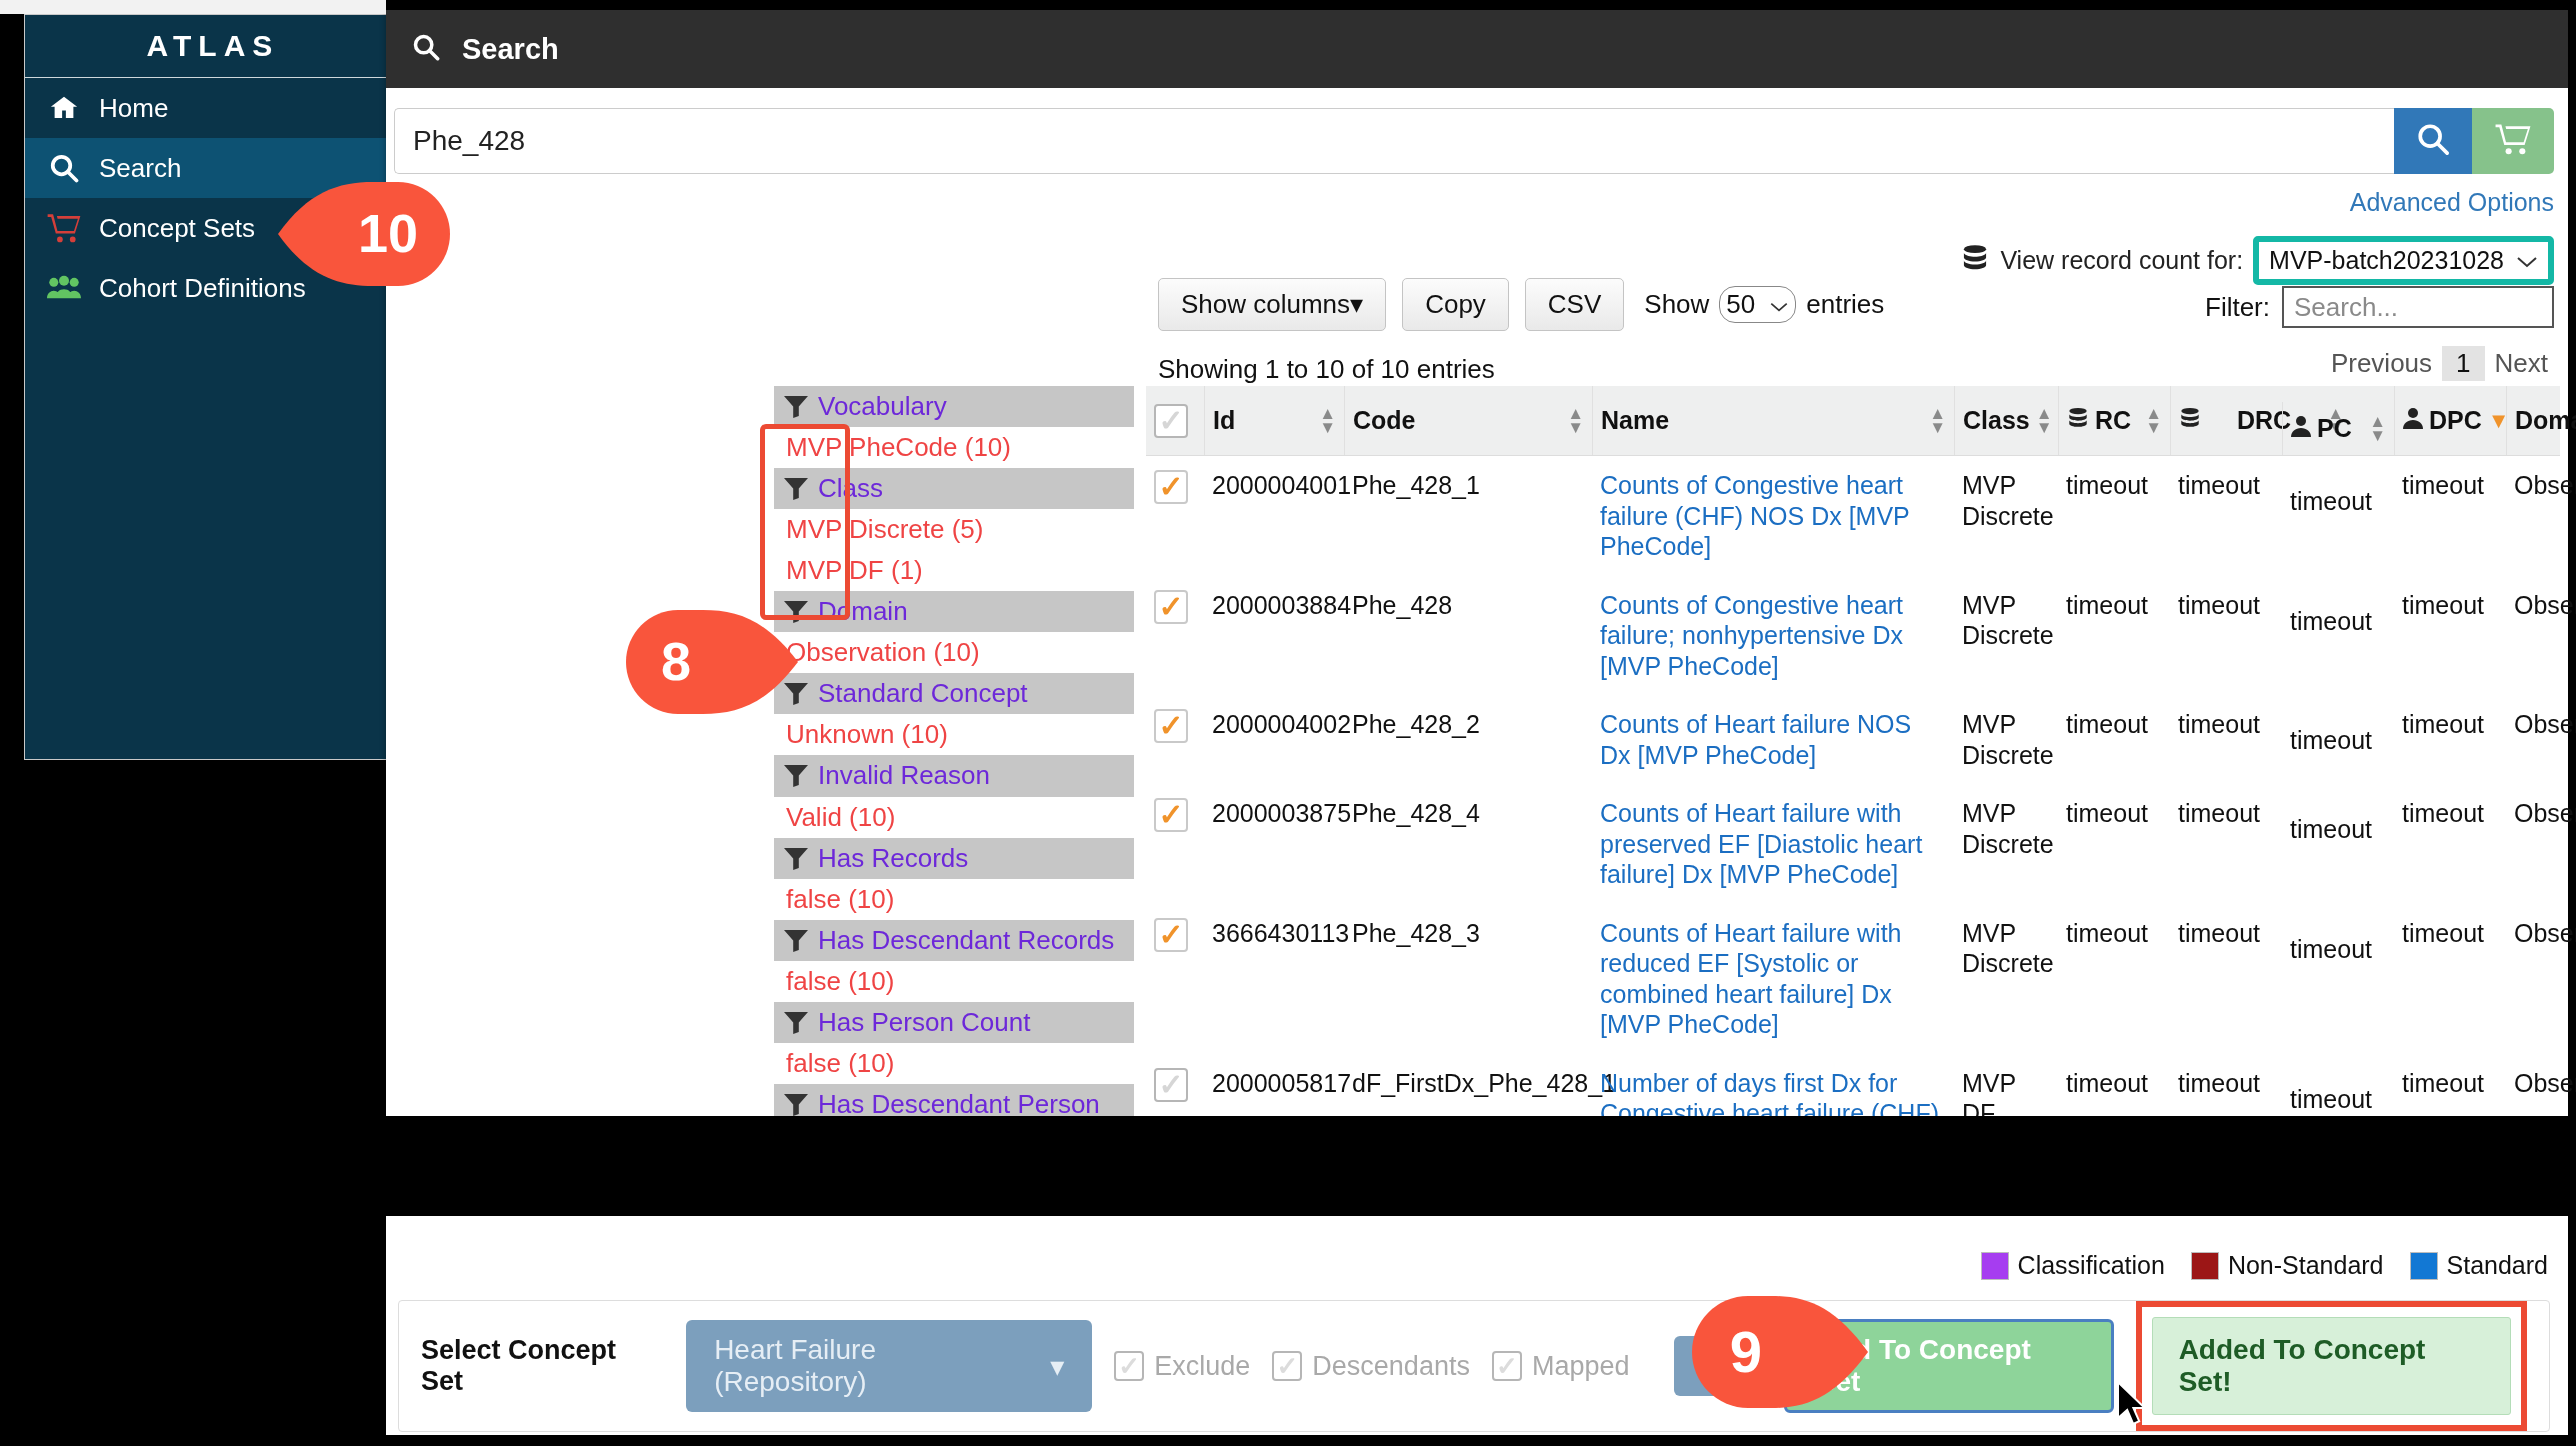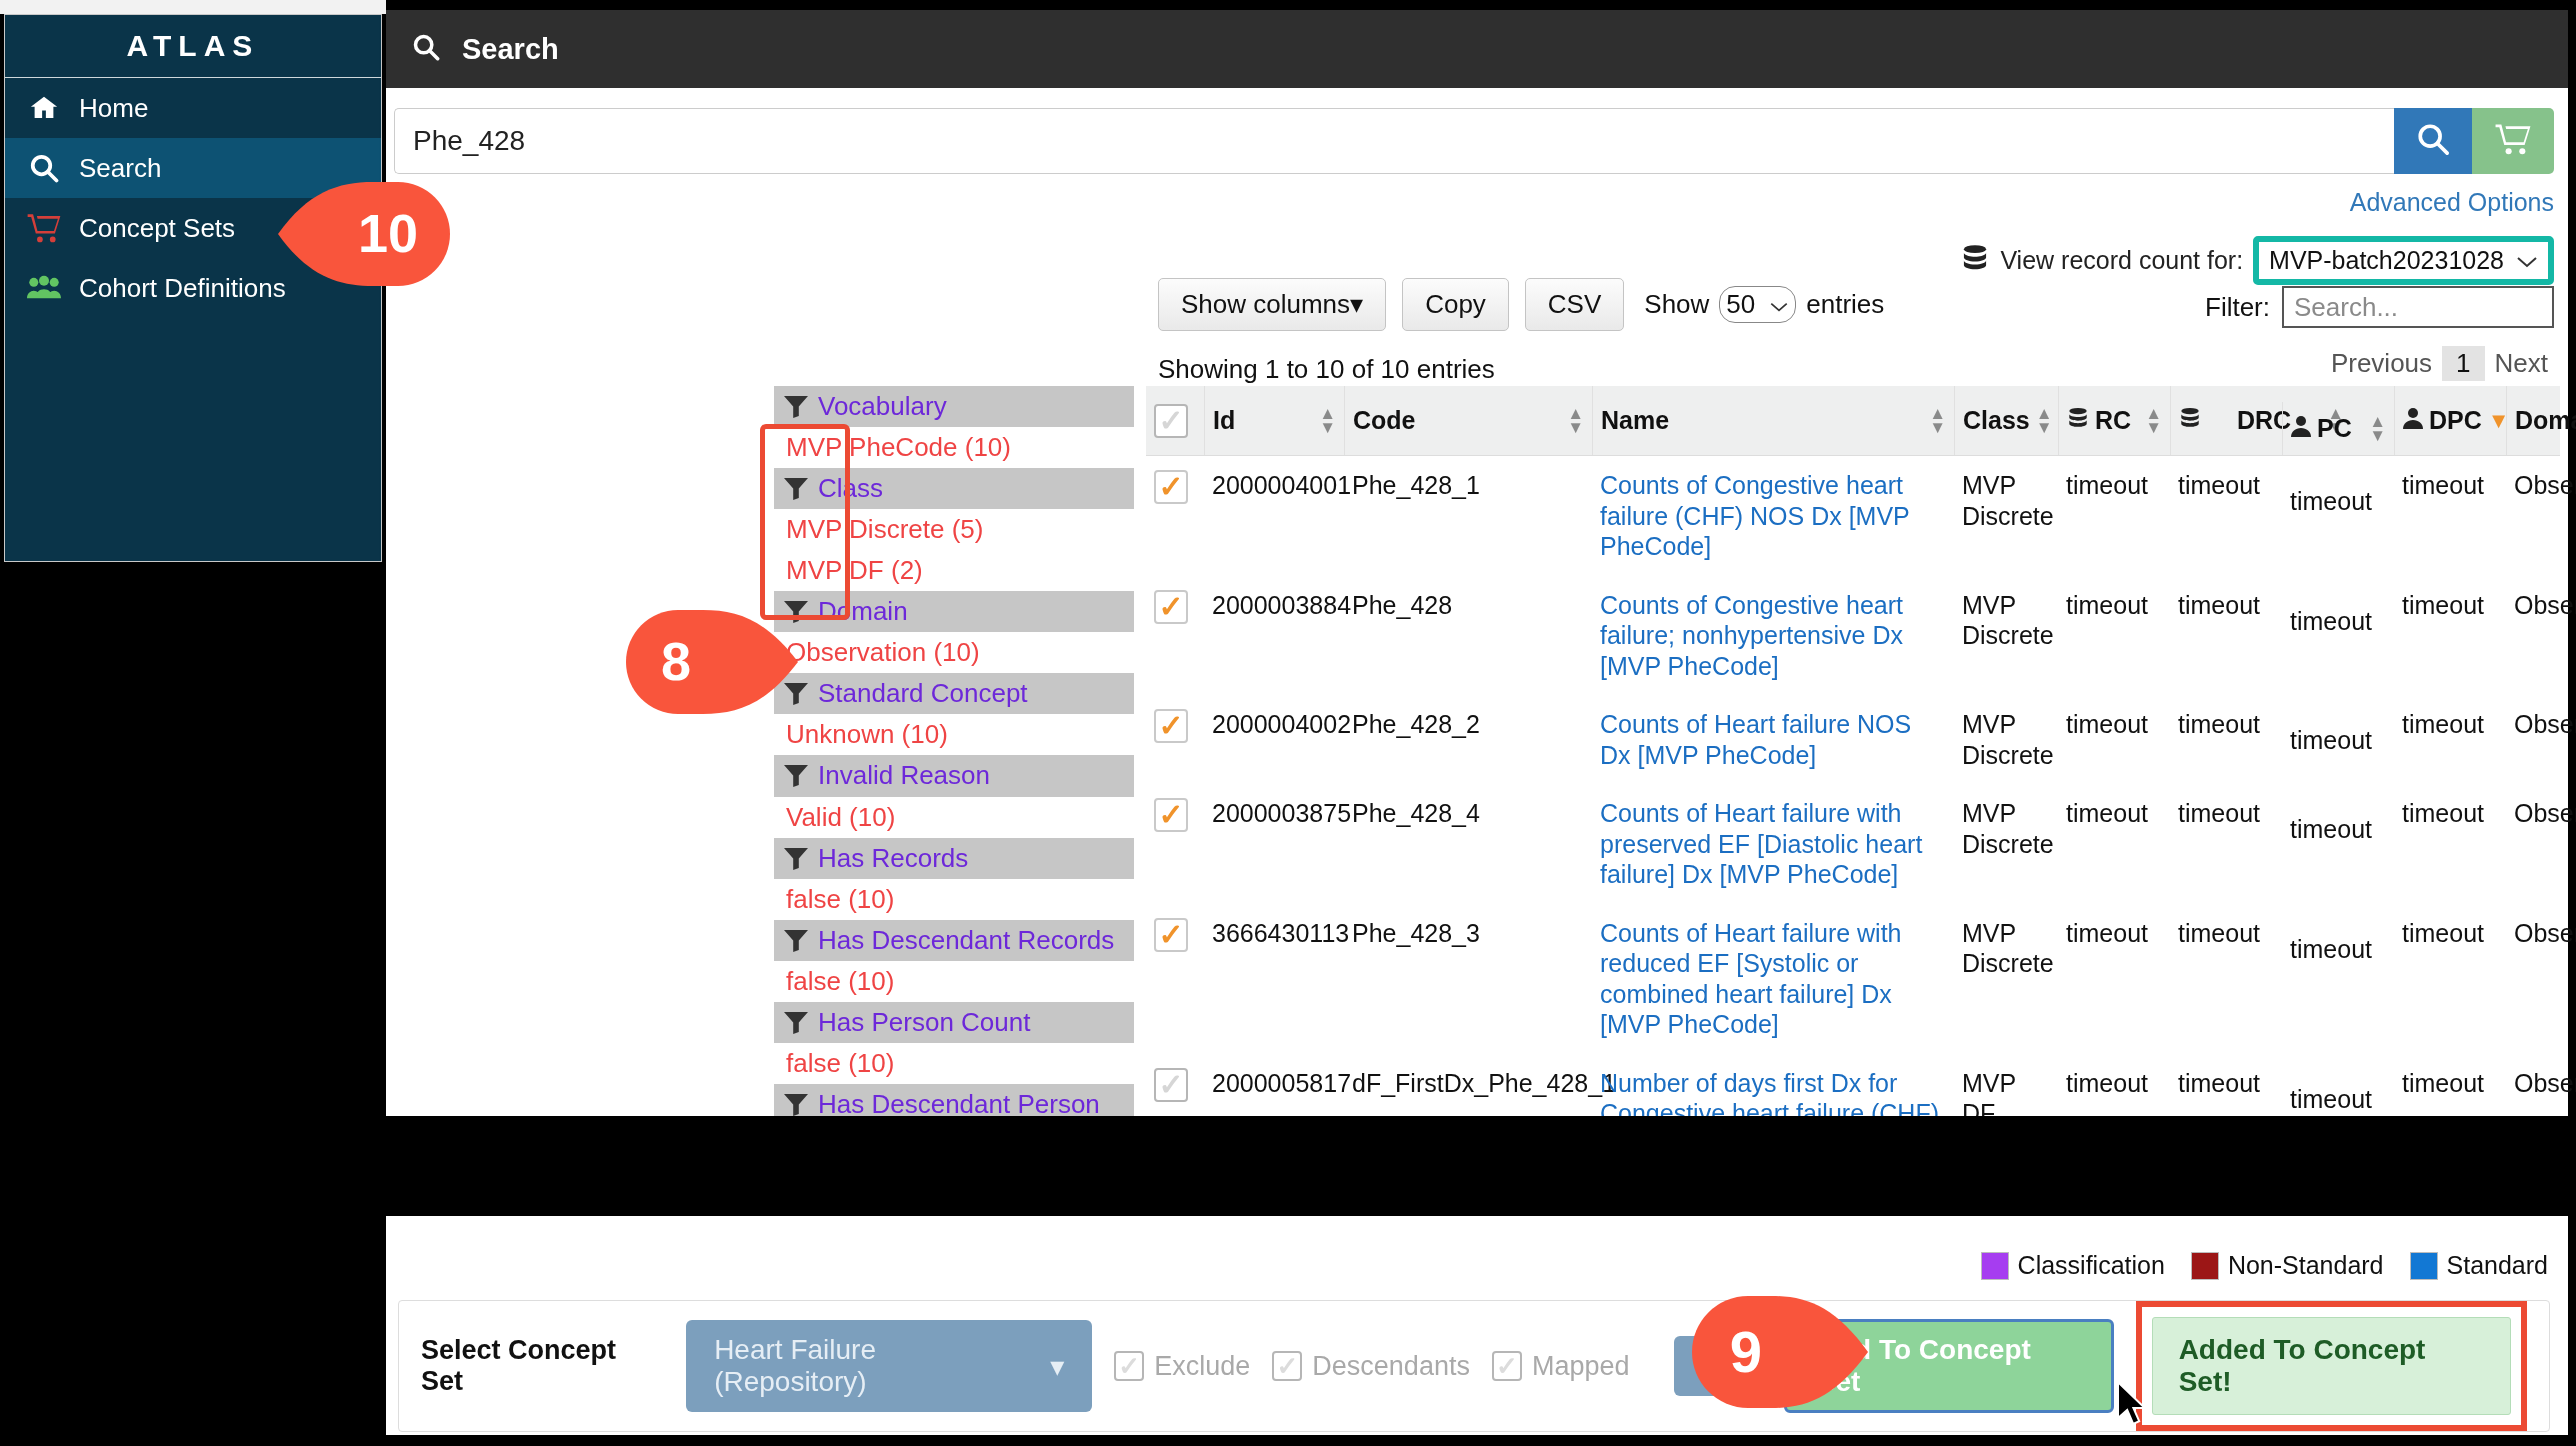--- a/index.html
+++ b/index.html
@@ -3,21 +3,21 @@
 <meta charset="utf-8">
 <style>
   html,body{margin:0;padding:0;background:#000;}
   body{width:2576px;height:1446px;position:relative;overflow:hidden;
        font-family:"Liberation Sans",sans-serif;}
 
   
   #root{position:absolute;inset:0;background:#000;}
 
   
-  .sidebar{position:absolute;left:4px;top:14px;width:378px;height:548px;
+  .sidebar{position:absolute;left:24px;top:14px;width:378px;height:746px;
            background:#0a3449;color:#fff;border:1px solid #c9c9c9;box-sizing:border-box;}
   .sb-brand{height:62px;display:flex;align-items:center;justify-content:center;
             letter-spacing:7px;font-size:30px;font-weight:600;color:#fff;
             border-bottom:1px solid #cfd8dc;background:#0a3449;}
   .sb-item{height:60px;display:flex;align-items:center;gap:18px;padding:0 22px;
            font-size:26px;color:#fff;box-sizing:border-box;}
   .sb-item.active{background:#0d5273;}
   .sb-ico{width:34px;height:34px;display:flex;align-items:center;justify-content:center;flex:0 0 34px;}
   .sb-ico svg{display:block;}
 
@@ -274,21 +274,21 @@
           <span>Vocabulary</span>
         </div>
         <div class="fv">MVP PheCode (10)</div>
         <div class="fh">
           <svg width="24" height="22" viewBox="0 0 24 22" fill="#333">
             <path d="M0 0h24l-9.2 10.4V20l-5.6 2v-11.6z"></path>
           </svg>
           <span>Class</span>
         </div>
         <div class="fv">MVP Discrete (5)</div>
-        <div class="fv">MVP DF (2)</div>
+        <div class="fv">MVP DF (1)</div>
         <div class="fh">
           <svg width="24" height="22" viewBox="0 0 24 22" fill="#333">
             <path d="M0 0h24l-9.2 10.4V20l-5.6 2v-11.6z"></path>
           </svg>
           <span>Domain</span>
         </div>
         <div class="fv">Observation (10)</div>
         <div class="fh">
           <svg width="24" height="22" viewBox="0 0 24 22" fill="#333">
             <path d="M0 0h24l-9.2 10.4V20l-5.6 2v-11.6z"></path>

